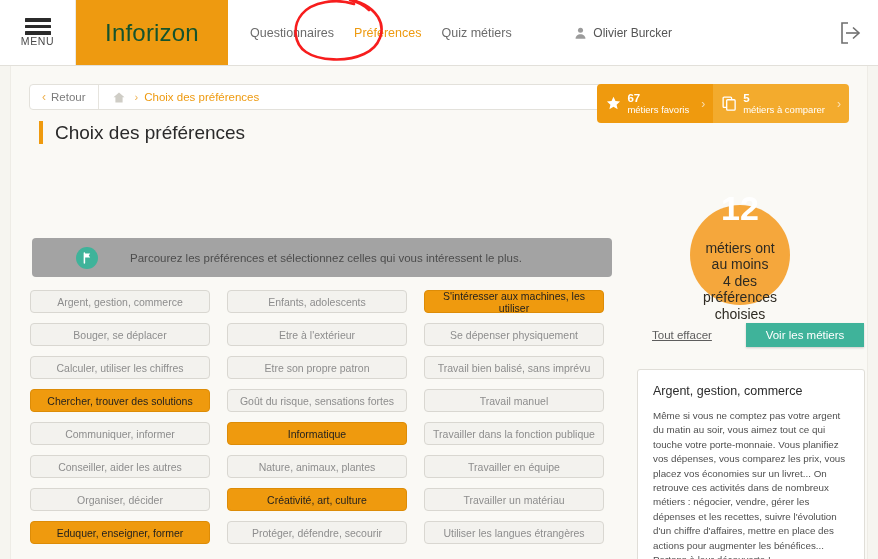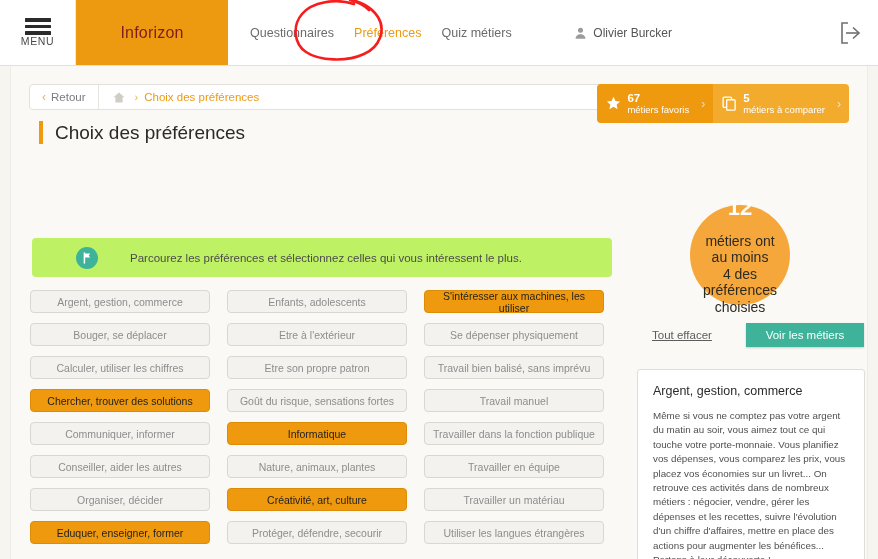--- a/index.html
+++ b/index.html
@@ -44,21 +44,21 @@
     font-size: 10.5px; letter-spacing: .6px;
     color: #4a4a4a; font-weight: 400;
   }
   .logo-block {
     width: 152px;
     background: #ee9a10;
     display: flex; align-items: center; justify-content: center;
     cursor: pointer;
   }
   .logo-text {
-    color: #7f1d1d; font-size: 16px; letter-spacing: .2px;
+    color: #14532d; font-size: 24px; letter-spacing: .2px;
     font-weight: 400;
   }
   .nav-links {
     display: flex; align-items: center; gap: 0;
     padding-left: 12px;
   }
   .nav-link {
     font-size: 12.5px; color: #6b6b6b;
     padding: 0 10px; cursor: pointer; white-space: nowrap;
   }
@@ -141,21 +141,21 @@
     position: absolute; left: 28px; top: 55px;
     display: flex; align-items: center; gap: 12px;
   }
   .title-bar-accent { width: 4px; height: 23px; background: #ef9a0e; }
   .page-title { font-size: 19px; color: #2a2a2a; font-weight: 400; }
 
   
   .infobar {
     position: absolute; left: 21px; top: 172px;
     width: 580px; height: 39px;
-    background: #bef264; border-radius: 4px;
+    background: #a3a3a3; border-radius: 4px;
     display: flex; align-items: center;
   }
   .flag-circle {
     width: 22px; height: 22px; border-radius: 50%;
     background: #3fb39a; margin-left: 44px;
     display: flex; align-items: center; justify-content: center;
     flex: none;
   }
   .infotext { margin-left: 32px; font-size: 11.5px; color: #4c4c4c; }
 
@@ -184,21 +184,21 @@
 
   
   .badge-circle {
     position: absolute; left: 679px; top: 139px;
     width: 100px; height: 100px; border-radius: 50%;
     background: #f5a73c;
     display: flex; flex-direction: column;
     align-items: center; justify-content: center;
     text-align: center; line-height: 1.18;
   }
-  .badge-num { font-size: 22px; color: #ffffff; font-weight: 700; margin-bottom: 12px; }
+  .badge-num { font-size: 34px; color: #ffffff; font-weight: 700; margin-bottom: 12px; }
   .badge-txt { font-size: 14px; color: #2e2a22; padding: 0 6px; }
 
   .clear-link {
     position: absolute; left: 641px; top: 263px;
     font-size: 11.5px; color: #5d5d5d;
     text-decoration: underline; cursor: pointer;
   }
   .see-btn {
     position: absolute; left: 735px; top: 257px;
     width: 118px; height: 24px;

